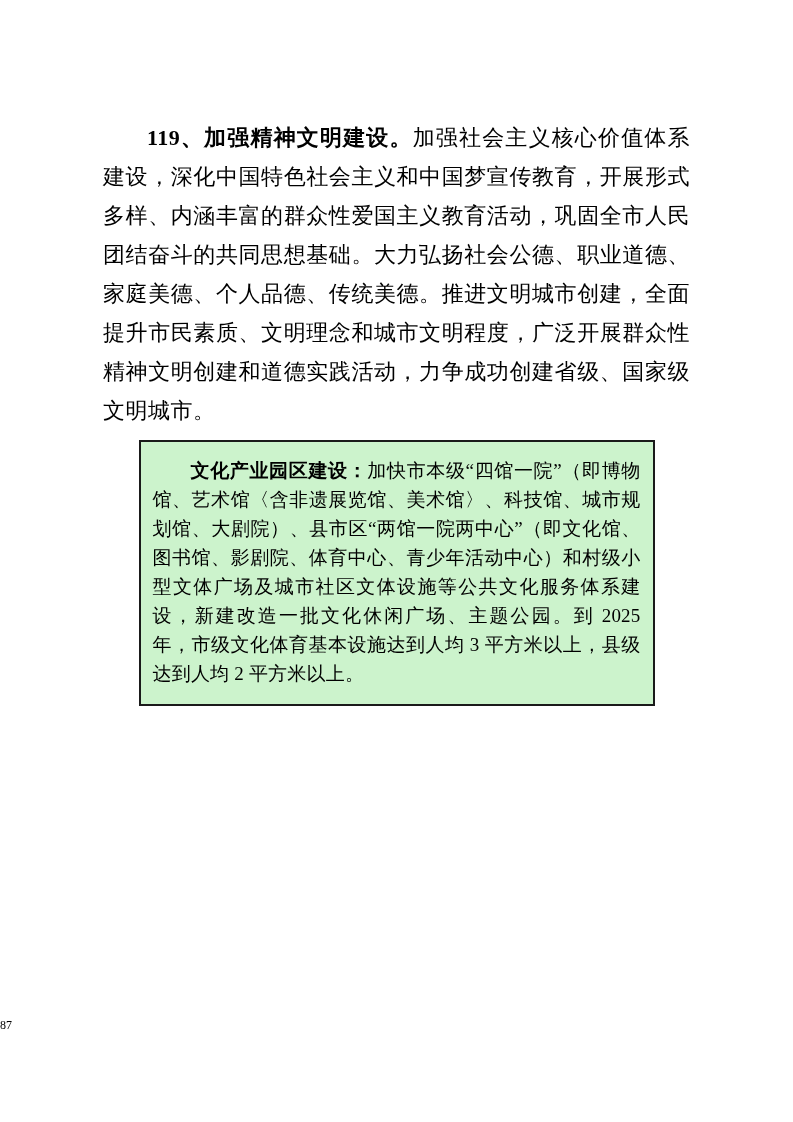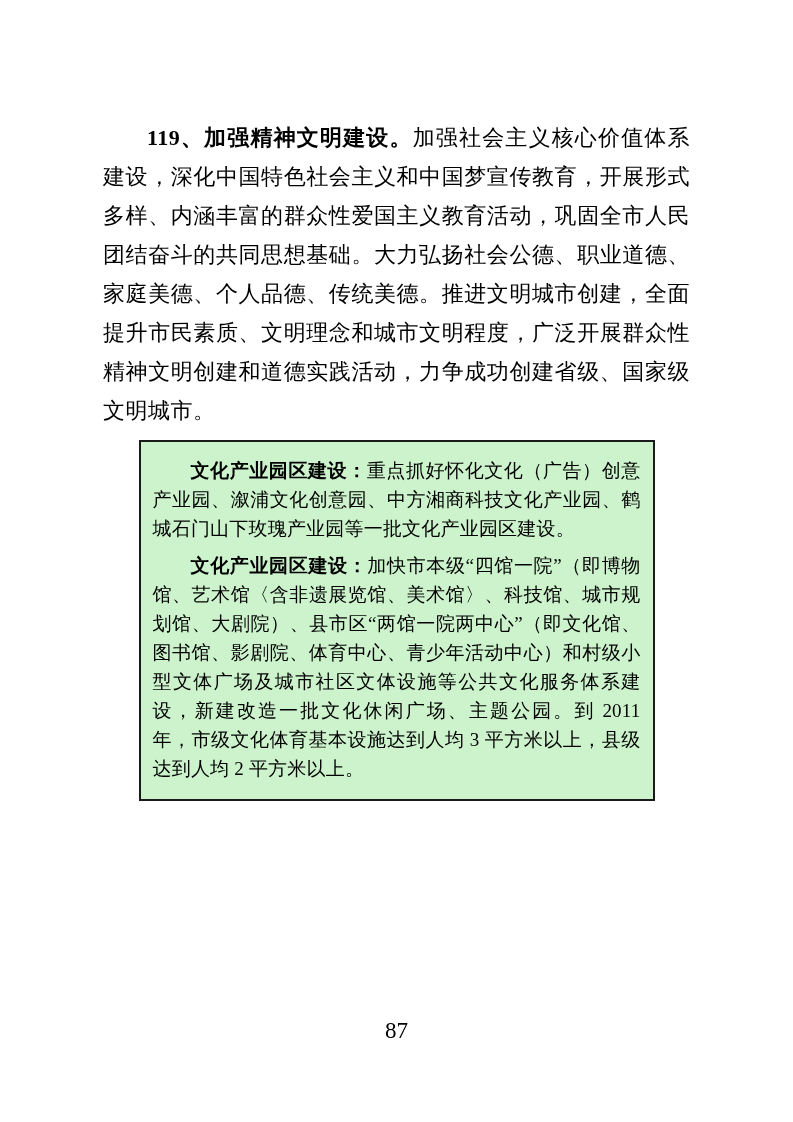--- a/index.html
+++ b/index.html
@@ -71,40 +71,38 @@
   }
   .callout-para .lead {
     font-weight: bold;
     font-family: "Liberation Sans", "DejaVu Sans", sans-serif;
   }
   .page-number {
     position: absolute;
     left: 0;
     right: 0;
     top: 1018px;
-    text-align: center;
-    font-size: 23px;
+    font-size: 12px;
     font-family: "Liberation Serif", "DejaVu Serif", serif;
   }
 </style>
 </head>
 <body>
 
 <div class="page">
   <div class="content">
 
     <p class="para"><span class="lead">119、加强精神文明建设。</span><span>加强社会主义核心价值体系建设，深化中国特色社会主义和中国梦宣传教育，开展形式多样、内涵丰富的群众性爱国主义教育活动，巩固全市人民团结奋斗的共同思想基础。大力弘扬社会公德、职业道德、家庭美德、个人品德、传统美德。推进文明城市创建，全面提升市民素质、文明理念和城市文明程度，广泛开展群众性精神文明创建和道德实践活动，力争成功创建省级、国家级文明城市。</span></p>
 
 
     <div class="callout">
       <div class="callout-body">
 
-        <p class="callout-para"><span class="lead">文化产业园区建设：</span><span>重点抓好怀化文化（广告）创意产业园、溆浦文化创意园、中方湘商科技文化产业园、鹤城石门山下玫瑰产业园等一批文化产业园区建设。</span></p>
 
-        <p class="callout-para"><span class="lead">文化产业园区建设：</span><span>加快市本级“四馆一院”（即博物馆、艺术馆〈含非遗展览馆、美术馆〉、科技馆、城市规划馆、大剧院）、县市区“两馆一院两中心”（即文化馆、图书馆、影剧院、体育中心、青少年活动中心）和村级小型文体广场及城市社区文体设施等公共文化服务体系建设，新建改造一批文化休闲广场、主题公园。到 2011 年，市级文化体育基本设施达到人均 3 平方米以上，县级达到人均 2 平方米以上。</span></p>
+        <p class="callout-para"><span class="lead">文化产业园区建设：</span><span>加快市本级“四馆一院”（即博物馆、艺术馆〈含非遗展览馆、美术馆〉、科技馆、城市规划馆、大剧院）、县市区“两馆一院两中心”（即文化馆、图书馆、影剧院、体育中心、青少年活动中心）和村级小型文体广场及城市社区文体设施等公共文化服务体系建设，新建改造一批文化休闲广场、主题公园。到 2025 年，市级文化体育基本设施达到人均 3 平方米以上，县级达到人均 2 平方米以上。</span></p>
 
       </div>
     </div>
 
   </div>
 
   <div class="page-number">87</div>
 </div>
 
 </body></html>

